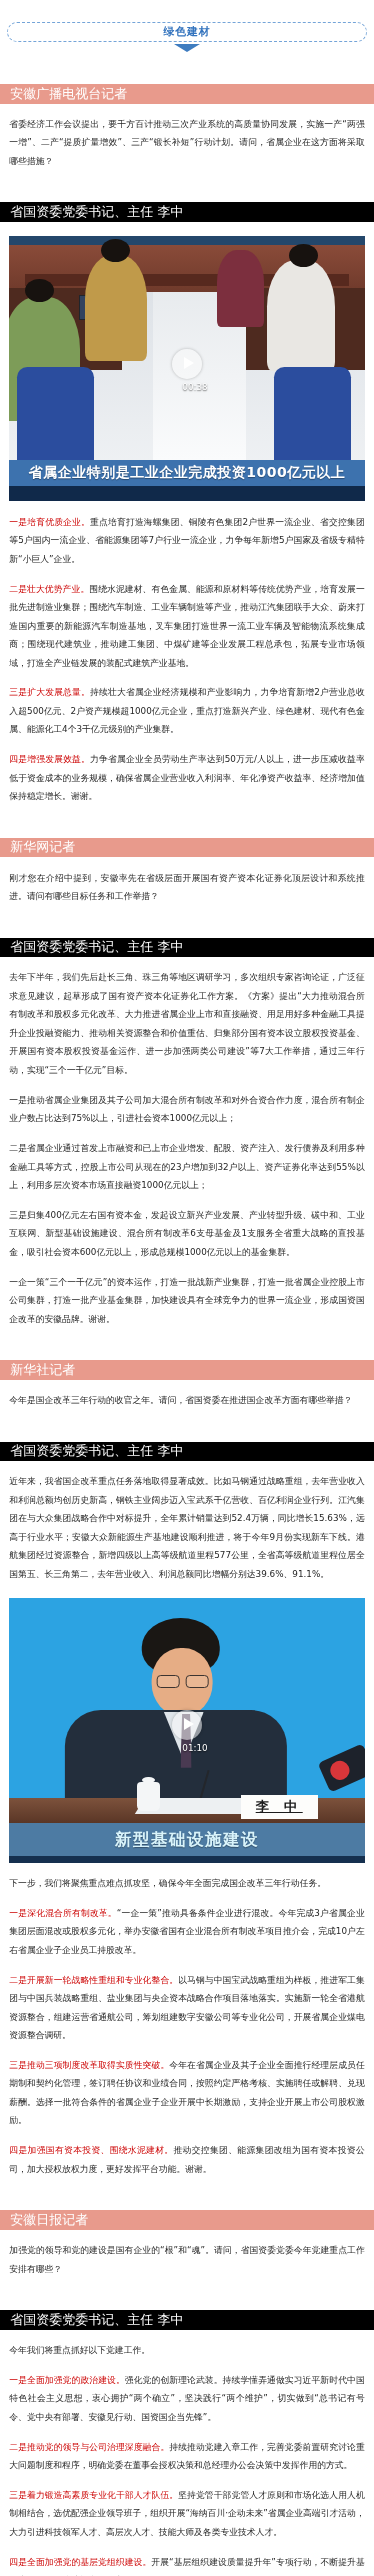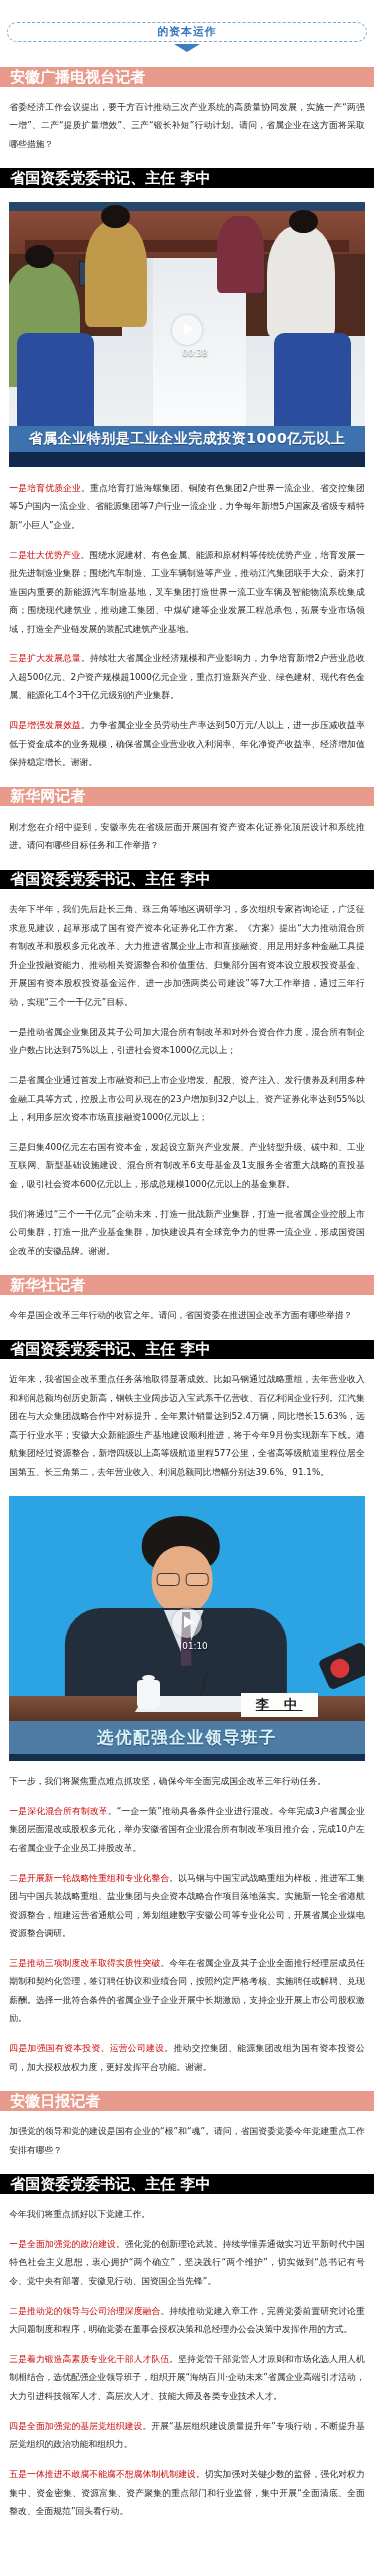--- a/index.html
+++ b/index.html
@@ -8,21 +8,21 @@
 
   
   .badge{margin:22px 7.2px 0;height:17.5px;border:1px dashed #74a4d8;border-radius:10.3px;
          display:flex;align-items:center;justify-content:center;background:#fff;}
   .badge-text{color:#3474be;font-size:10.8px;font-weight:bold;letter-spacing:1px;}
   .badge-arrow{width:0;height:0;margin:2.6px auto 0;
                border-left:13.4px solid transparent;border-right:13.4px solid transparent;
                border-top:8.2px solid #3e7cc0;}
 
   
-  .hdr{margin-top:15px;padding:3.6px 10.3px;font-size:15px;font-weight:bold;color:#ffffff;line-height:12.4px;}
+  .hdr{margin-top:32px;padding:3.6px 10.3px;font-size:13px;font-weight:normal;color:#ffffff;line-height:12.4px;}
   .hdr.reporter{background:#e89a8c;}
   .hdr.speaker{background:#000000;}
 
   
   p.para{margin:11.3px 9.3px 0;font-size:8.8px;line-height:18.5px;text-align:justify;}
   .lead{color:#cc0000;font-weight:normal;}
 
   
   .video{position:relative;margin:14.4px 9.3px 0;height:265px;overflow:hidden;background:#dfe4ea;cursor:pointer;}
   .play{position:absolute;left:50%;top:48%;transform:translate(-50%,-50%);width:30px;height:30px;
@@ -86,21 +86,21 @@
             display:flex;align-items:center;justify-content:center;font-size:13.4px;font-weight:bold;color:#1c1c1c;letter-spacing:5.2px;text-decoration:underline;}
   .v2 .v-caption{background:#4d7ba3;color:#d9f4fb;bottom:6.7px;height:33px;font-size:16.5px;letter-spacing:1.5px;}
   .v2 .v-strip{height:6.7px;background:#15304f;}
 </style>
 </head>
 <body>
 
 <div class="page">
 
   <div class="badge">
-    <span class="badge-text">的资本运作</span>
+    <span class="badge-text">绿色建材</span>
   </div>
   <div class="badge-arrow"></div>
 
   <div>
     <div class="hdr reporter">安徽广播电视台记者</div>
     <p class="para">省委经济工作会议提出，要千方百计推动三次产业系统的高质量协同发展，实施一产“两强一增”、二产“提质扩量增效”、三产“锻长补短”行动计划。请问，省属企业在这方面将采取哪些措施？</p>
     <div class="hdr speaker">省国资委党委书记、主任  李中</div>
 
 
     <div class="video v1">
@@ -133,21 +133,21 @@
   </div>
 
   <div>
     <div class="hdr reporter">新华网记者</div>
     <p class="para">刚才您在介绍中提到，安徽率先在省级层面开展国有资产资本化证券化顶层设计和系统推进。请问有哪些目标任务和工作举措？</p>
     <div class="hdr speaker">省国资委党委书记、主任  李中</div>
     <p class="para">去年下半年，我们先后赴长三角、珠三角等地区调研学习，多次组织专家咨询论证，广泛征求意见建议，起草形成了国有资产资本化证券化工作方案。《方案》提出“大力推动混合所有制改革和股权多元化改革、大力推进省属企业上市和直接融资、用足用好多种金融工具提升企业投融资能力、推动相关资源整合和价值重估、归集部分国有资本设立股权投资基金、开展国有资本股权投资基金运作、进一步加强两类公司建设”等7大工作举措，通过三年行动，实现“三个一千亿元”目标。</p>
     <p class="para">一是推动省属企业集团及其子公司加大混合所有制改革和对外合资合作力度，混合所有制企业户数占比达到75%以上，引进社会资本1000亿元以上；</p>
     <p class="para">二是省属企业通过首发上市融资和已上市企业增发、配股、资产注入、发行债券及利用多种金融工具等方式，控股上市公司从现在的23户增加到32户以上、资产证券化率达到55%以上，利用多层次资本市场直接融资1000亿元以上；</p>
     <p class="para">三是归集400亿元左右国有资本金，发起设立新兴产业发展、产业转型升级、碳中和、工业互联网、新型基础设施建设、混合所有制改革6支母基金及1支服务全省重大战略的直投基金，吸引社会资本600亿元以上，形成总规模1000亿元以上的基金集群。</p>
-    <p class="para">我们将通过“三个一千亿元”企动未来，打造一批战新产业集群，打造一批省属企业控股上市公司集群，打造一批产业基金集群，加快建设具有全球竞争力的世界一流企业，形成国资国企改革的安徽品牌。谢谢。</p>
+    <p class="para">一企一策“三个一千亿元”的资本运作，打造一批战新产业集群，打造一批省属企业控股上市公司集群，打造一批产业基金集群，加快建设具有全球竞争力的世界一流企业，形成国资国企改革的安徽品牌。谢谢。</p>
   </div>
 
   <div>
     <div class="hdr reporter">新华社记者</div>
     <p class="para">今年是国企改革三年行动的收官之年。请问，省国资委在推进国企改革方面有哪些举措？</p>
     <div class="hdr speaker">省国资委党委书记、主任  李中</div>
     <p class="para">近年来，我省国企改革重点任务落地取得显著成效。比如马钢通过战略重组，去年营业收入和利润总额均创历史新高，钢铁主业阔步迈入宝武系千亿营收、百亿利润企业行列。江汽集团在与大众集团战略合作中对标提升，全年累计销量达到52.4万辆，同比增长15.63%，远高于行业水平；安徽大众新能源生产基地建设顺利推进，将于今年9月份实现新车下线。港航集团经过资源整合，新增四级以上高等级航道里程577公里，全省高等级航道里程位居全国第五、长三角第二，去年营业收入、利润总额同比增幅分别达39.6%、91.1%。</p>
 
     <div class="video v2">
       <div class="hair2"></div>
@@ -155,31 +155,31 @@
       <div class="glasses"></div>
       <div class="suit"></div>
       <div class="shirt"></div>
       <div class="tie"></div>
       <div class="micline"></div>
       <div class="cam"></div>
       <div class="desk2"></div>
       <div class="papers"></div>
       <div class="cup"></div>
       <div class="plate">李 中</div>
-      <div class="v-caption">选优配强企业领导班子</div>
+      <div class="v-caption">新型基础设施建设</div>
       <div class="v-strip"></div>
       <div class="play"></div>
       <div class="duration">01:10</div>
     </div>
 
     <p class="para">下一步，我们将聚焦重点难点抓攻坚，确保今年全面完成国企改革三年行动任务。</p>
     <p class="para"><span class="lead">一是深化混合所有制改革。</span><span>“一企一策”推动具备条件企业进行混改。今年完成3户省属企业集团层面混改或股权多元化，举办安徽省国有企业混合所有制改革项目推介会，完成10户左右省属企业子企业员工持股改革。</span></p>
     <p class="para"><span class="lead">二是开展新一轮战略性重组和专业化整合。</span><span>以马钢与中国宝武战略重组为样板，推进军工集团与中国兵装战略重组、盐业集团与央企资本战略合作项目落地落实。实施新一轮全省港航资源整合，组建运营省通航公司，筹划组建数字安徽公司等专业化公司，开展省属企业煤电资源整合调研。</span></p>
     <p class="para"><span class="lead">三是推动三项制度改革取得实质性突破。</span><span>今年在省属企业及其子企业全面推行经理层成员任期制和契约化管理，签订聘任协议和业绩合同，按照约定严格考核、实施聘任或解聘、兑现薪酬。选择一批符合条件的省属企业子企业开展中长期激励，支持企业开展上市公司股权激励。</span></p>
-    <p class="para"><span class="lead">四是加强国有资本投资、运营公司建设。</span><span>推动交控集团、能源集团改组为国有资本投资公司，加大授权放权力度，更好发挥平台功能。谢谢。</span></p>
+    <p class="para"><span class="lead">四是加强国有资本投资、围绕水泥建材。</span><span>推动交控集团、能源集团改组为国有资本投资公司，加大授权放权力度，更好发挥平台功能。谢谢。</span></p>
   </div>
 
   <div>
     <div class="hdr reporter">安徽日报记者</div>
     <p class="para">加强党的领导和党的建设是国有企业的“根”和“魂”。请问，省国资委党委今年党建重点工作安排有哪些？</p>
     <div class="hdr speaker">省国资委党委书记、主任  李中</div>
     <p class="para">今年我们将重点抓好以下党建工作。</p>
     <p class="para"><span class="lead">一是全面加强党的政治建设。</span><span>强化党的创新理论武装。持续学懂弄通做实习近平新时代中国特色社会主义思想，衷心拥护“两个确立”，坚决践行“两个维护”，切实做到“总书记有号令、党中央有部署、安徽见行动、国资国企当先锋”。</span></p>
     <p class="para"><span class="lead">二是推动党的领导与公司治理深度融合。</span><span>持续推动党建入章工作，完善党委前置研究讨论重大问题制度和程序，明确党委在董事会授权决策和总经理办公会决策中发挥作用的方式。</span></p>
     <p class="para"><span class="lead">三是着力锻造高素质专业化干部人才队伍。</span><span>坚持党管干部党管人才原则和市场化选人用人机制相结合，选优配强企业领导班子，组织开展“海纳百川·企动未来”省属企业高端引才活动，大力引进科技领军人才、高层次人才、技能大师及各类专业技术人才。</span></p>

